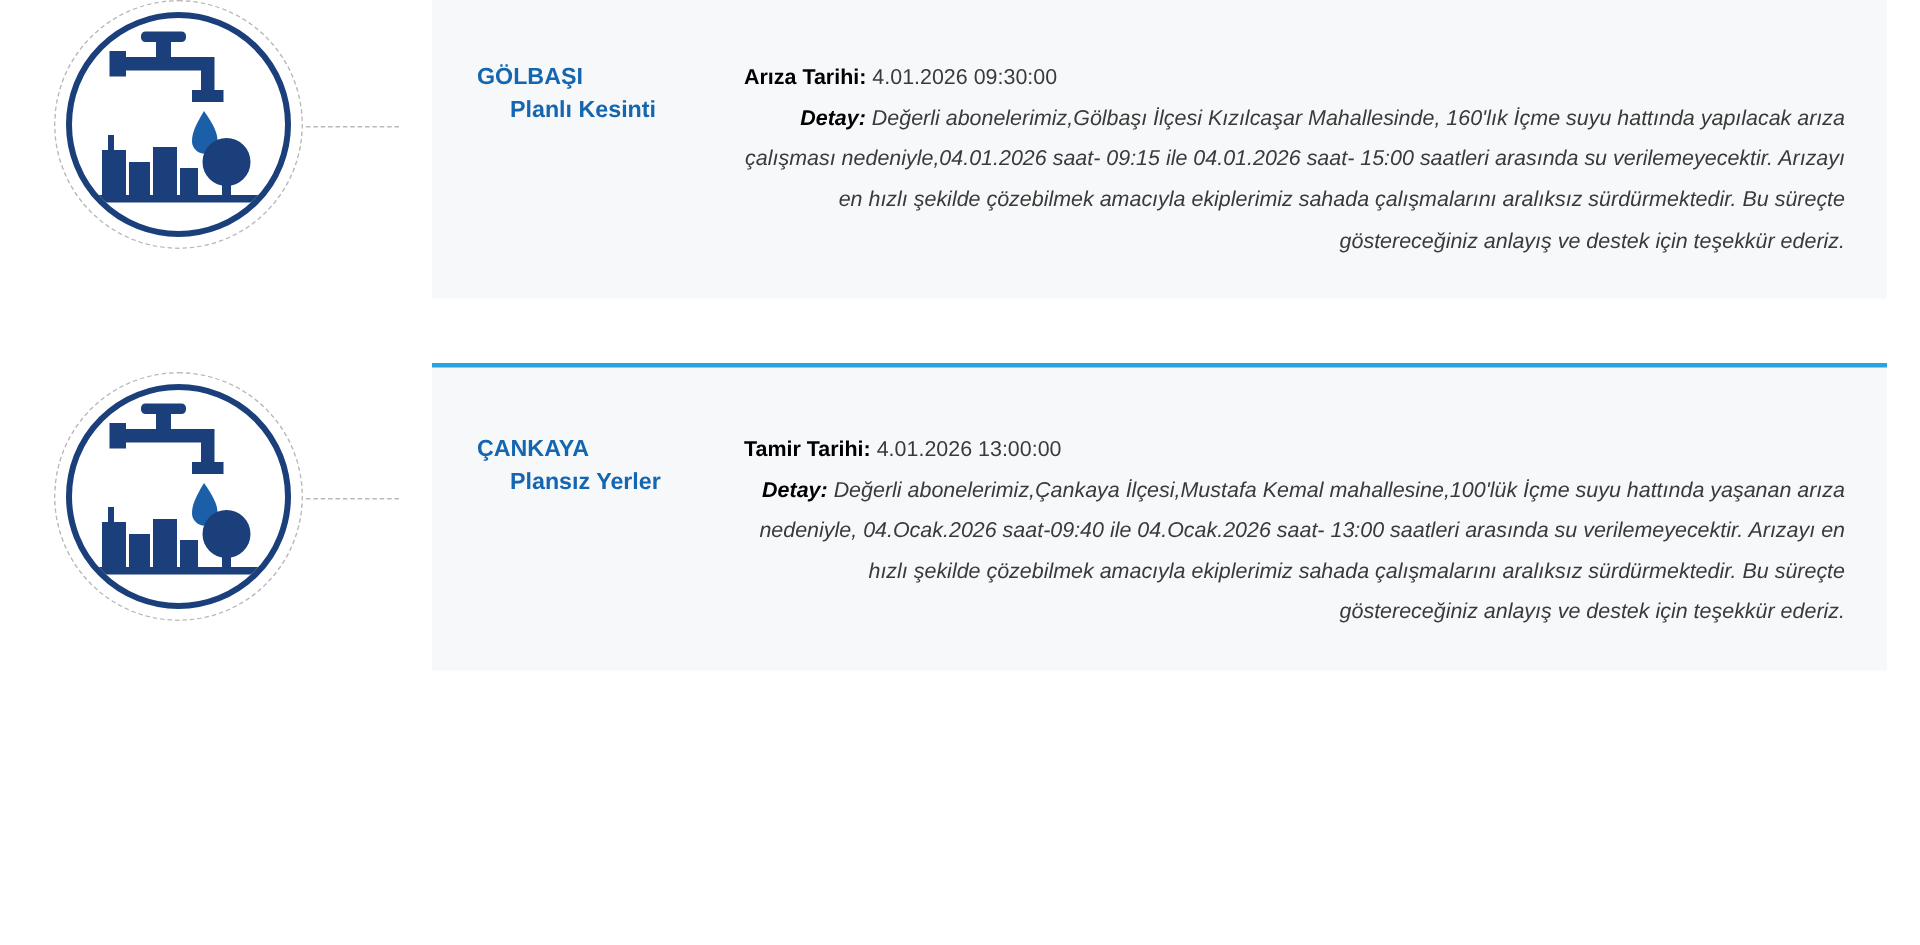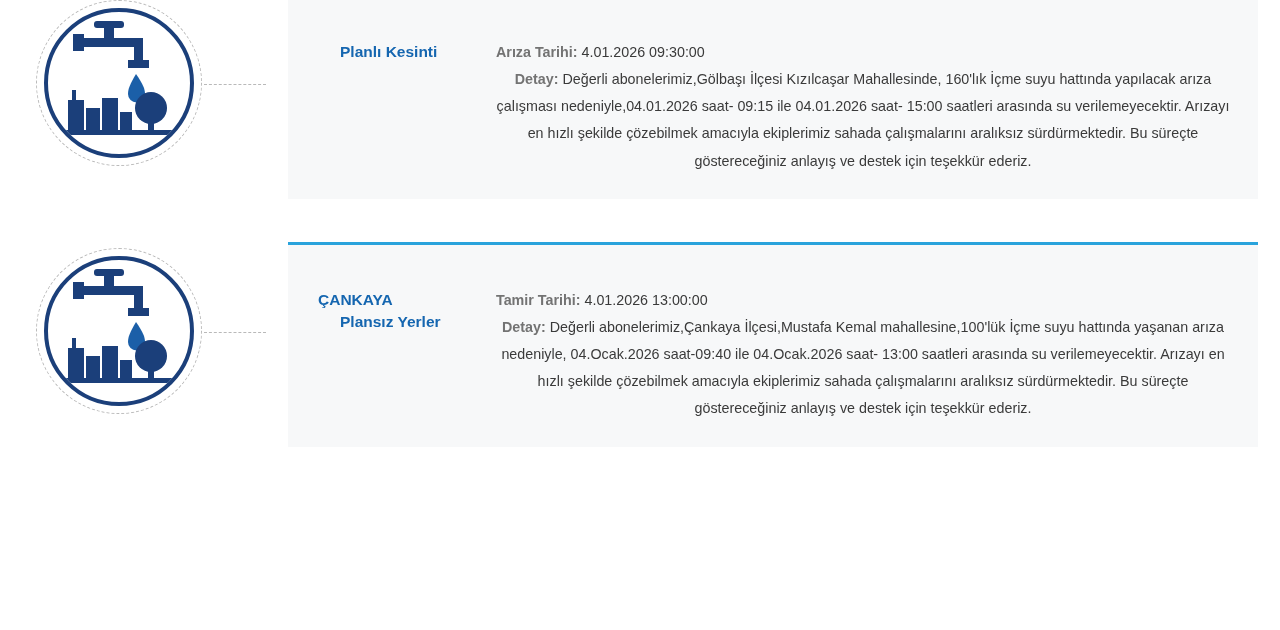--- a/index.html
+++ b/index.html
@@ -106,25 +106,26 @@
     font-size: 14.3px;
     line-height: 1.9;
     color: #3a3a3a;
     padding-top: 20px;
   }
   .card-body p {
     margin: 0;
   }
   .card-body .lbl {
     font-weight: bold;
-    color: #737373;
+    color: #000000;
     margin-top: 44px;
   }
   .detay {
-    text-align: center;
+    text-align: right;
+    font-style: italic;
   }
 </style>
 </head>
 <body>
 
 <div class="page">
 
   <div class="entry entry-1">
 
     <div class="icon-col">
@@ -153,20 +154,21 @@
 
             <rect x="14" y="118" width="112" height="5" fill="#1b3f7a"></rect>
           </svg>
         </div>
         <div class="connector"></div>
       </div>
     </div>
 
     <div class="card">
       <div class="card-title">
+        <span class="district">GÖLBAŞI</span>
         <span class="kind">Planlı Kesinti</span>
       </div>
       <div class="card-body">
         <p>
           <span class="lbl">Arıza Tarihi:</span>
           <span>4.01.2026 09:30:00</span>
         </p>
         <p class="detay">
           <span class="lbl">Detay:</span>
           <span>Değerli abonelerimiz,Gölbaşı İlçesi Kızılcaşar Mahallesinde, 160'lık İçme suyu hattında yapılacak arıza çalışması nedeniyle,04.01.2026 saat- 09:15 ile 04.01.2026 saat- 15:00 saatleri arasında su verilemeyecektir. Arızayı en hızlı şekilde çözebilmek amacıyla ekiplerimiz sahada çalışmalarını aralıksız sürdürmektedir. Bu süreçte göstereceğiniz anlayış ve destek için teşekkür ederiz.</span>

